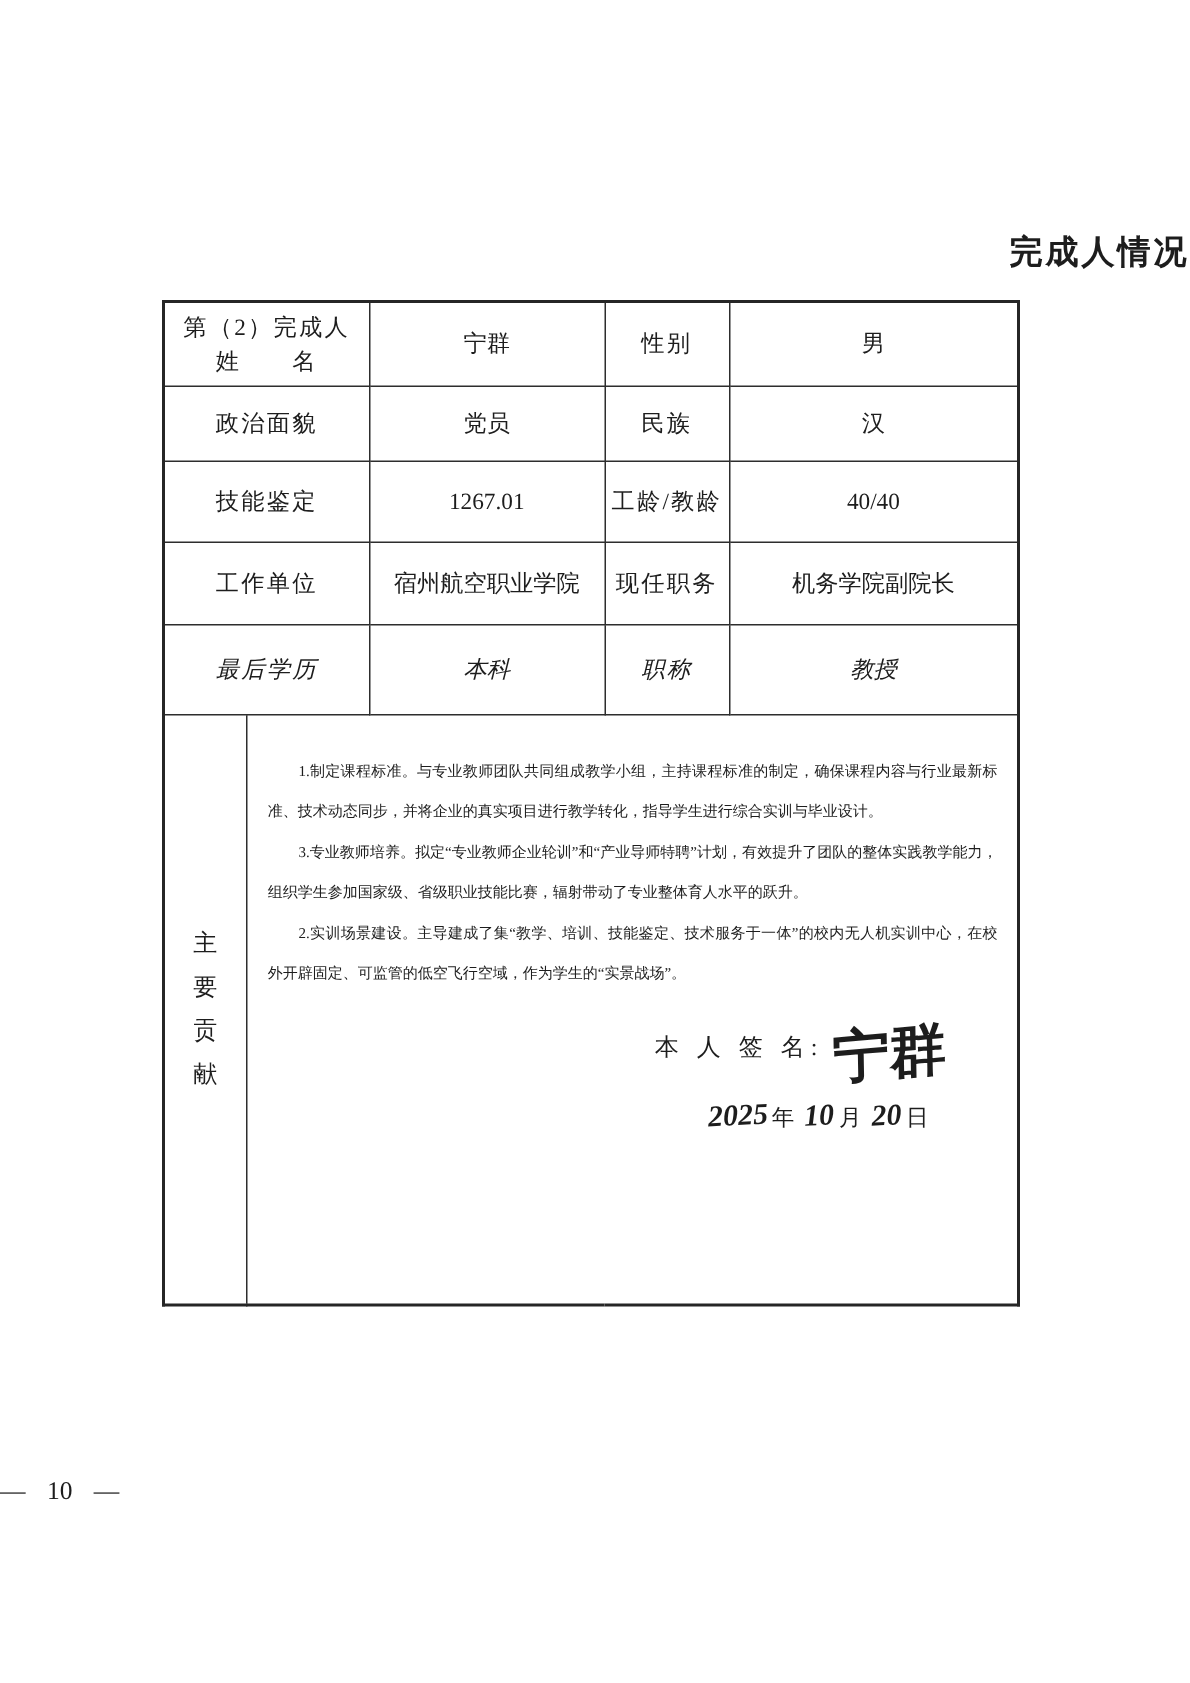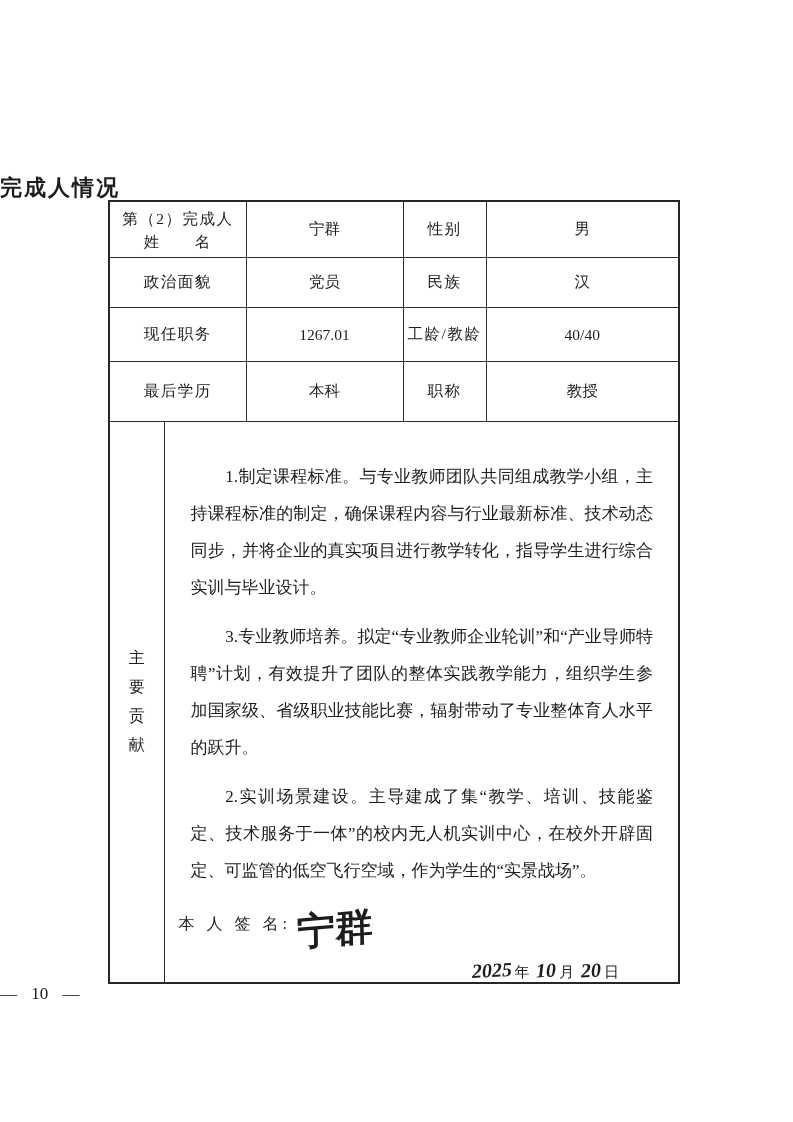--- a/index.html
+++ b/index.html
@@ -5,43 +5,43 @@
   html, body { margin:0; padding:0; }
   body {
     width:793px; height:1122px;
     background:#ffffff;
     position:relative;
     font-family:"Liberation Serif","DejaVu Serif",serif;
     color:#1d1d1d;
     overflow:hidden;
   }
   .page-title {
-    position:absolute; top:173px; left:0; width:100%;
-    text-align:left;
+    position:absolute; top:153px; left:0; width:100%;
+    text-align:right;
     font-family:"Liberation Sans","DejaVu Sans",sans-serif;
     font-size:22px; font-weight:700; letter-spacing:2px;
     margin:0;
   }
   table.info-table {
     position:absolute; left:108px; top:200px; width:570px;
     border-collapse:collapse; table-layout:fixed;
     border:2.2px solid #262626;
   }
   table.info-table td {
     border:1.6px solid #2d2d2d;
     text-align:center; vertical-align:middle;
     font-size:15.5px;
     padding:2px 4px;
     overflow:hidden;
   }
   tr.rh1 td { height:51px; }
   tr.rh2 td { height:45px; }
   tr.rh3 td { height:49px; }
   tr.rh4 td { height:50px; }
-  tr.rh5 td { height:55px; }
+  tr.rh5 td { height:55px;font-style:italic; }
   tr.rh6 td { height:61px; }
   tr.rh7 td { height:80px; }
   tr.rh8 td { height:368px; }
   .lbl { letter-spacing:1.5px; }
   .cell-lines div { line-height:23px;font-family:Liberation Serif, serif; }
   .awards-cell {
     text-align:left !important;
     padding:6px 10px 6px 12px !important;
     line-height:25.5px;
   }
@@ -49,26 +49,26 @@
   .vlabel-cell .vchars {
     display:flex; flex-direction:column; align-items:center;
     gap:8px; font-size:16px;
   }
   .contrib-cell {
     text-align:left !important;
     vertical-align:top !important;
     padding:24px 13px 0 14px !important;
   }
   .contrib-cell p {
-    margin:12px; text-indent:2.05em;
-    line-height:37px; font-size:17px;
+    margin:0; text-indent:2.05em;
+    line-height:27px; font-size:10px;
     text-align:justify;
   }
   .sign-row {
-    display:flex; justify-content:flex-start; align-items:center;
+    display:flex; justify-content:flex-end; align-items:center;
     margin-top:16px; padding-right:34px;
   }
   .sign-label { font-size:16px; letter-spacing:4px; white-space:nowrap; }
   .sign-name {
     display:inline-block;
     font-size:38px; font-weight:700; line-height:1;
     transform:rotate(-5deg) skewX(-4deg);
     margin-left:6px; position:relative; top:5px;
   }
   .date-row {
@@ -114,26 +114,32 @@
     </tr>
 
     <tr class="rh2">
       <td colspan="2" class="lbl">政治面貌</td>
       <td>党员</td>
       <td class="lbl">民族</td>
       <td>汉</td>
     </tr>
 
     <tr class="rh3">
-      <td colspan="2" class="lbl">现任职务</td>
+      <td colspan="2" class="lbl">技能鉴定</td>
       <td>1267.01</td>
       <td class="lbl">工龄/教龄</td>
       <td>40/40</td>
     </tr>
 
+    <tr class="rh4">
+      <td colspan="2" class="lbl">工作单位</td>
+      <td>宿州航空职业学院</td>
+      <td class="lbl">现任职务</td>
+      <td>机务学院副院长</td>
+    </tr>
 
     <tr class="rh5">
       <td colspan="2" class="lbl">最后学历</td>
       <td>本科</td>
       <td class="lbl">职称</td>
       <td>教授</td>
     </tr>
 
 
 

